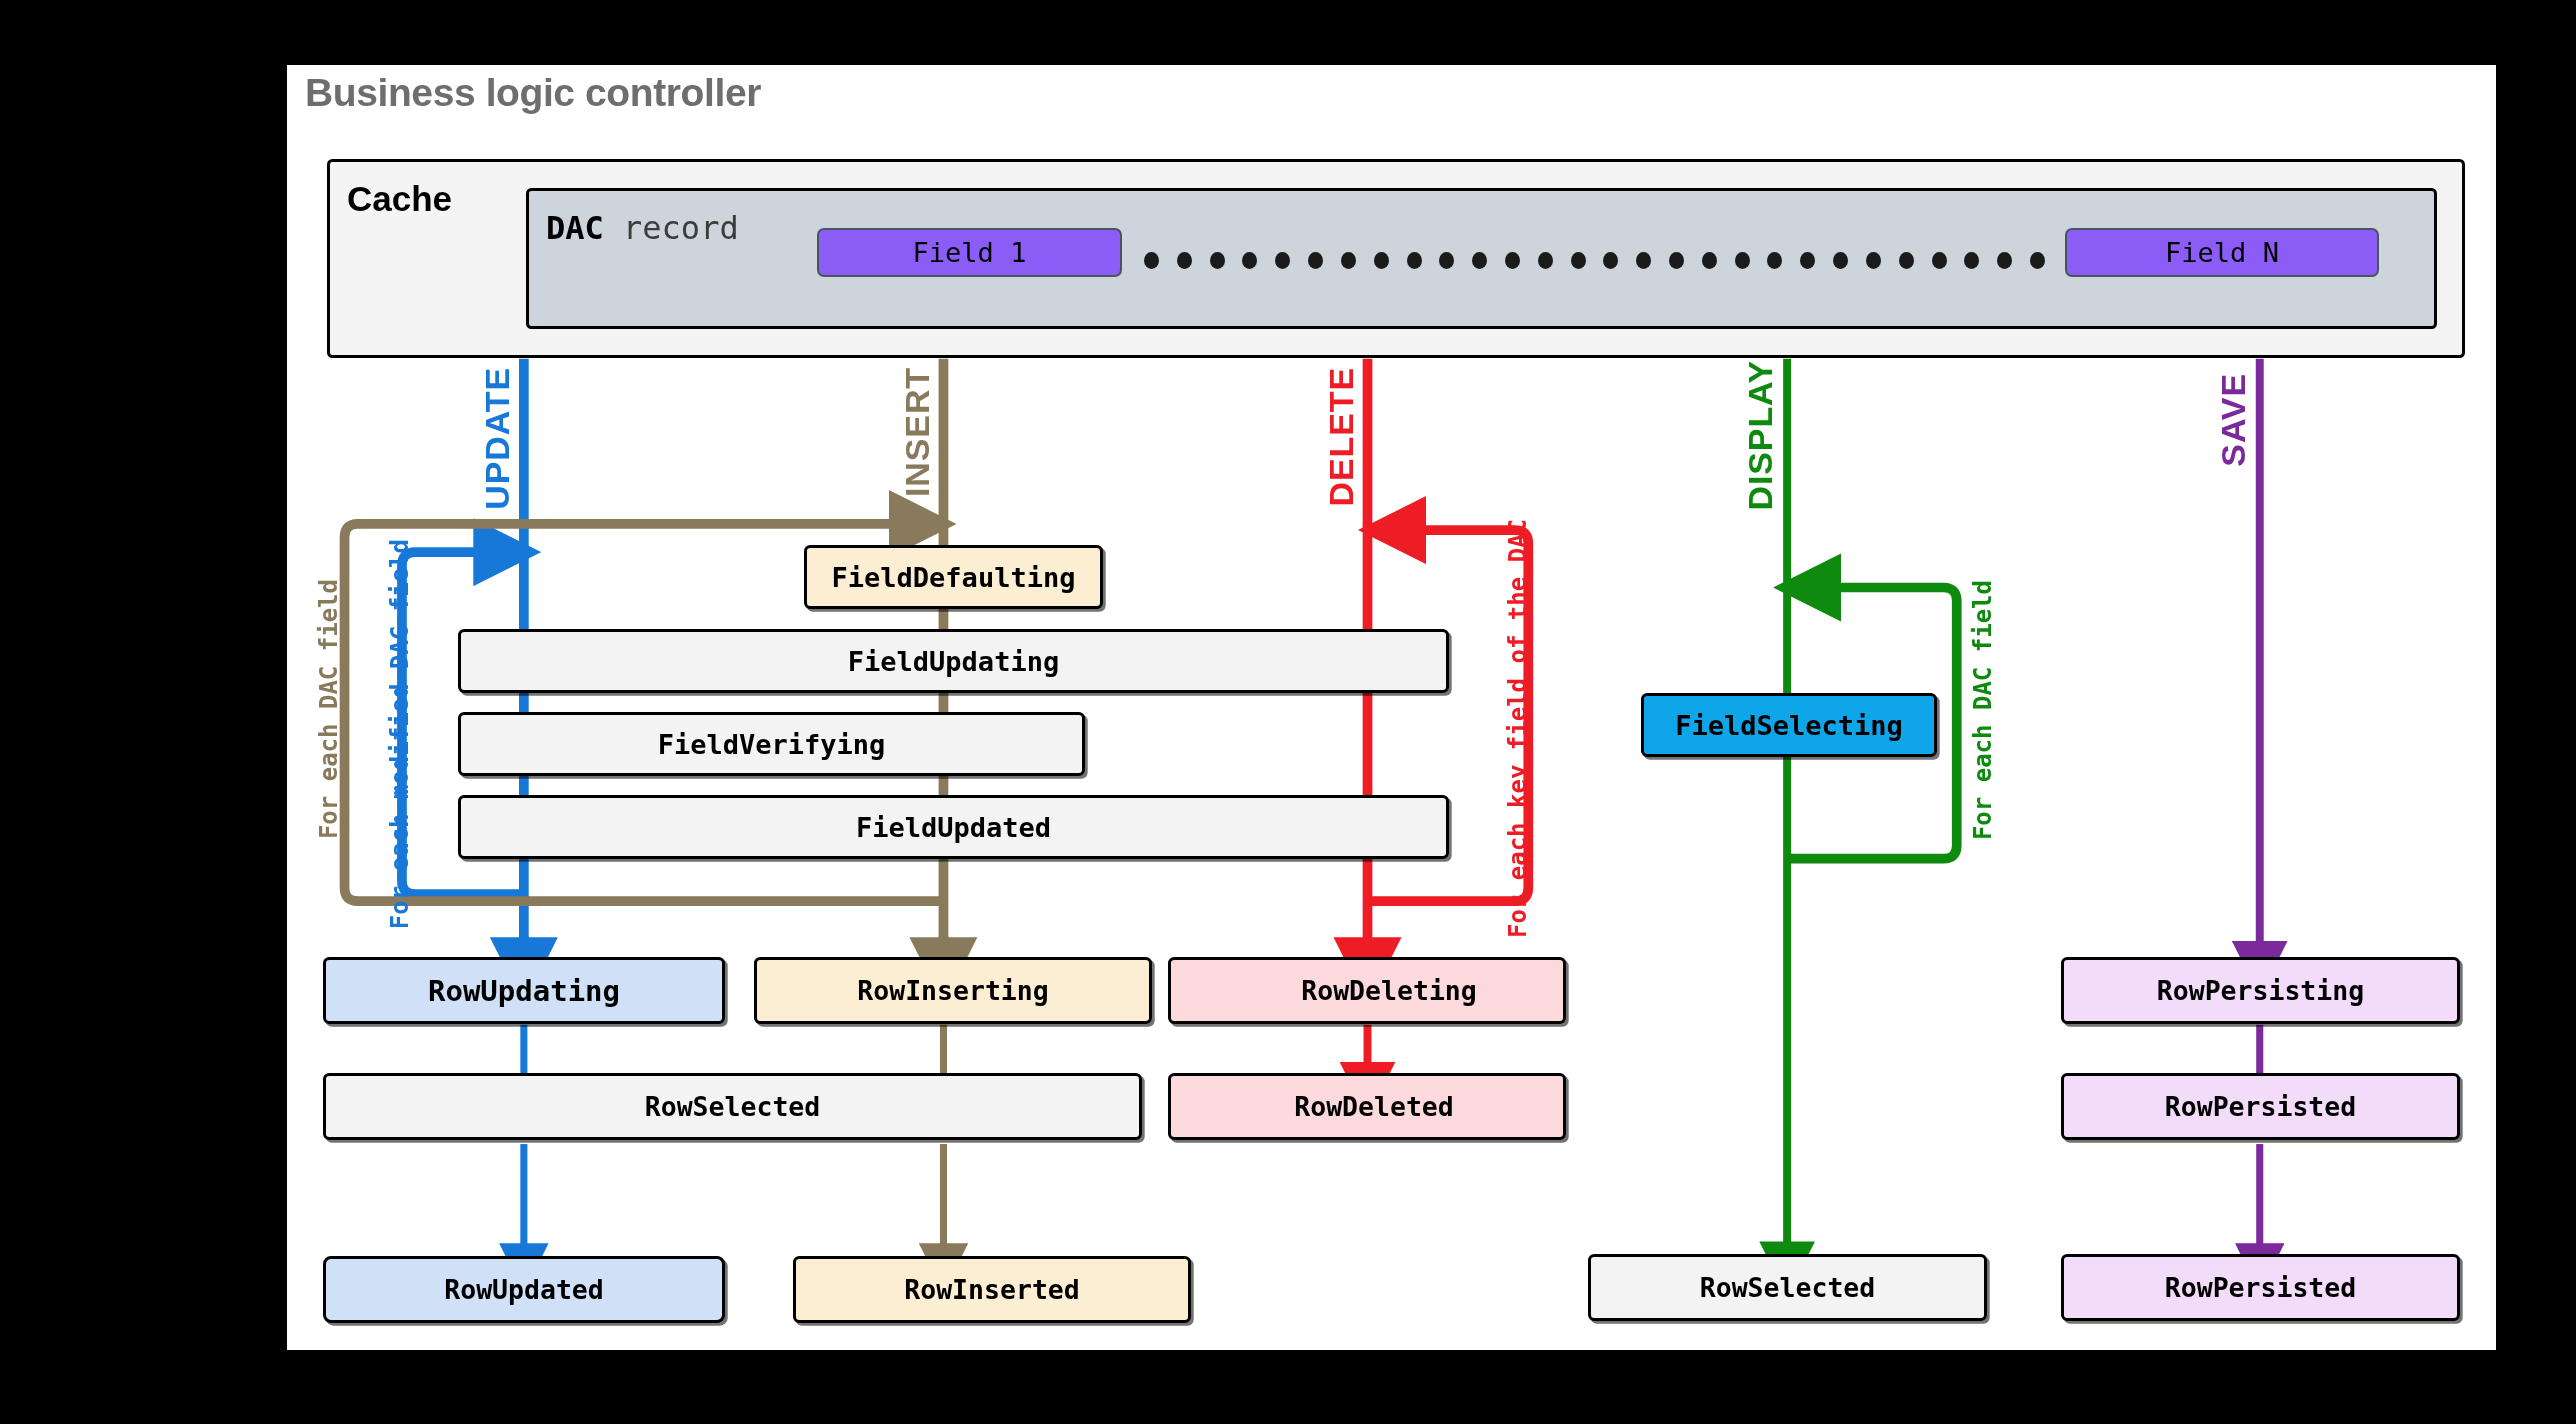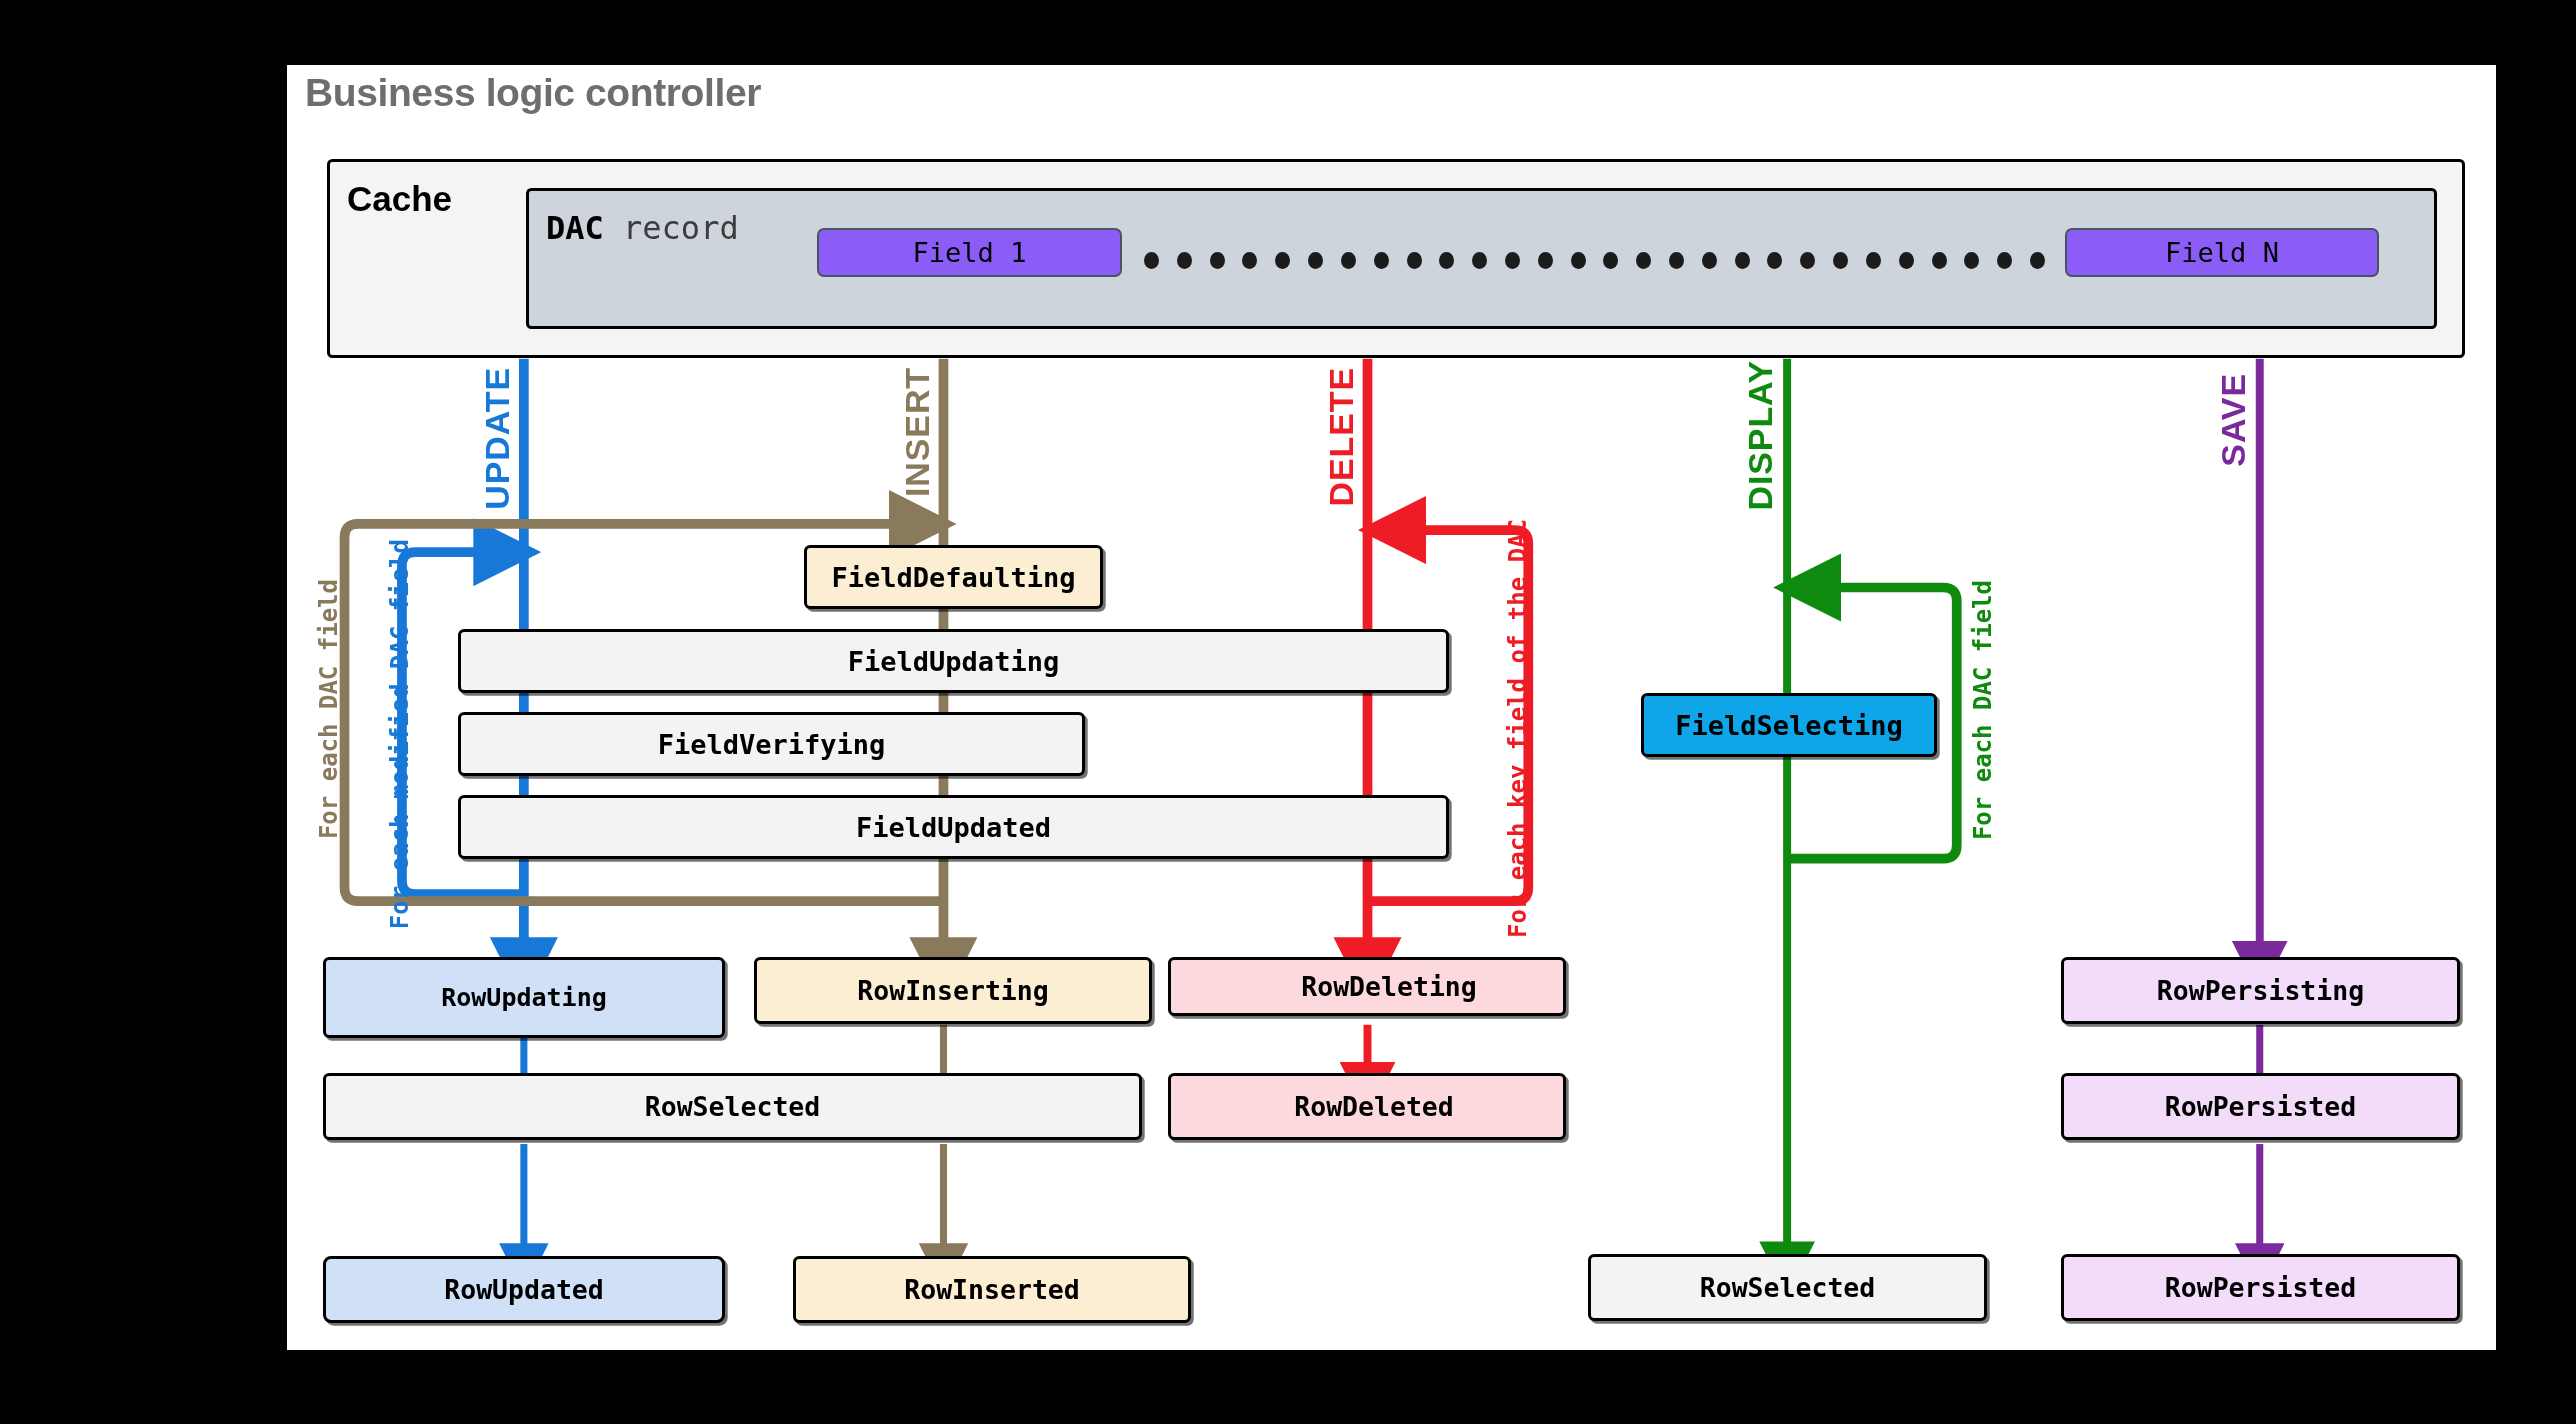--- a/index.html
+++ b/index.html
@@ -187,25 +187,25 @@
   <div class="box cream b-bold" style="left:804px;top:545px;width:299px;height:64px;font-size:27px;">FieldDefaulting</div>
 
   <div class="box plain b-bold" style="left:458px;top:629px;width:991px;height:64px;font-size:27px;">FieldUpdating</div>
 
   <div class="box plain b-bold" style="left:458px;top:712px;width:627px;height:64px;font-size:27px;">FieldVerifying</div>
 
   <div class="box plain b-bold" style="left:458px;top:795px;width:991px;height:64px;font-size:27px;">FieldUpdated</div>
 
   <div class="box green b-bold" style="left:1641px;top:693px;width:296px;height:64px;font-size:27px;">FieldSelecting</div>
 
-  <div class="box blue b-bold" style="left:323px;top:957px;width:402px;height:81px;font-size:25px;">RowUpdating</div>
+  <div class="box blue b-bold" style="left:323px;top:957px;width:402px;height:67px;font-size:29px;">RowUpdating</div>
 
   <div class="box cream b-bold" style="left:754px;top:957px;width:398px;height:67px;font-size:26.5px;">RowInserting</div>
 
-  <div class="box red b-bold" style="left:1168px;top:957px;width:398px;height:59px;font-size:26.5px;padding-left:44px;">RowDeleting</div>
+  <div class="box red b-bold" style="left:1168px;top:957px;width:398px;height:67px;font-size:26.5px;padding-left:44px;">RowDeleting</div>
 
   <div class="box purple b-bold" style="left:2061px;top:957px;width:399px;height:67px;font-size:26.5px;">RowPersisting</div>
 
   <div class="box plain b-bold" style="left:323px;top:1073px;width:819px;height:67px;font-size:26.5px;">RowSelected</div>
 
   <div class="box red b-bold" style="left:1168px;top:1073px;width:398px;height:67px;font-size:26.5px;padding-left:14px;">RowDeleted</div>
 
   <div class="box purple b-bold" style="left:2061px;top:1073px;width:399px;height:67px;font-size:26.5px;">RowPersisted</div>
 
   <div class="box blue b-bold" style="left:323px;top:1256px;width:402px;height:67px;font-size:26.5px;border-radius:8px;">RowUpdated</div>

